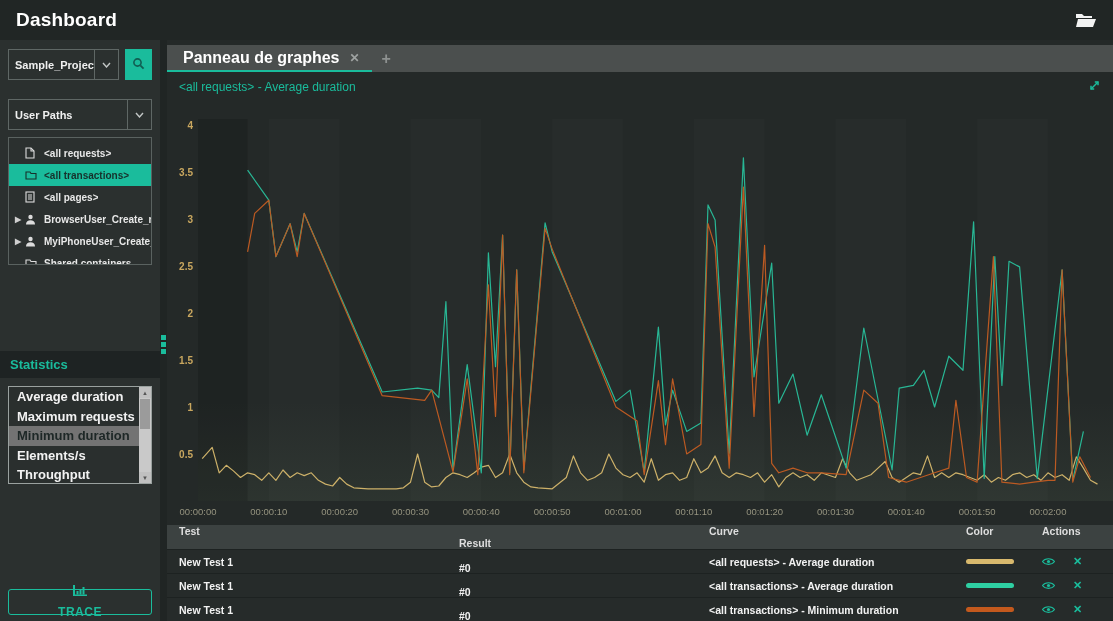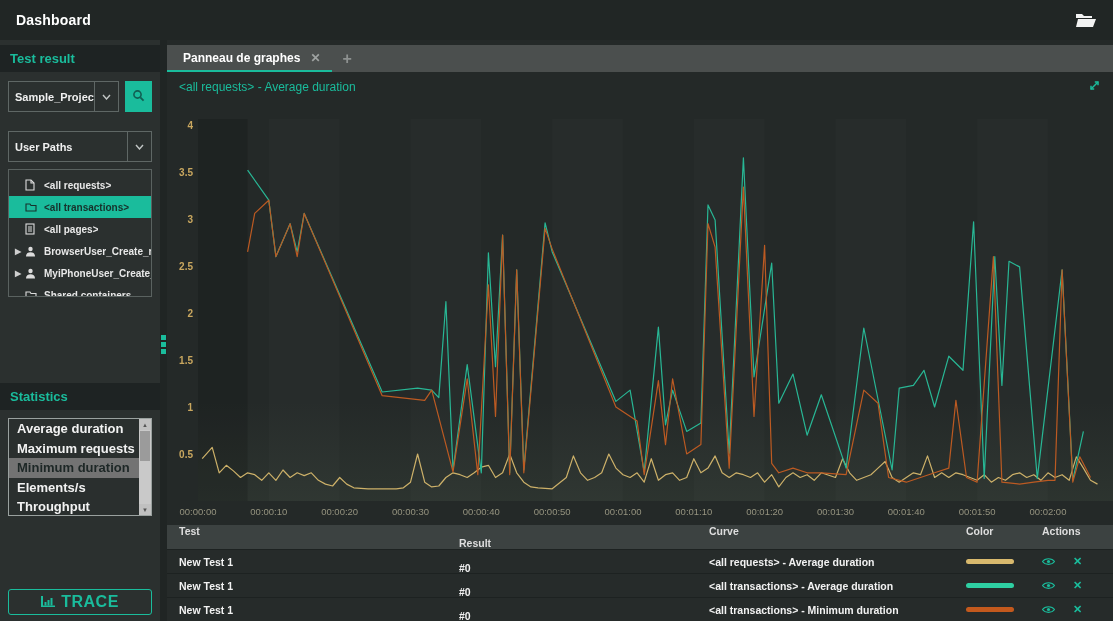--- a/index.html
+++ b/index.html
@@ -5,21 +5,21 @@
   * { box-sizing: border-box; }
   html,body { margin:0; padding:0; }
   body {
     width:1113px; height:621px; overflow:hidden;
     background:#262b2a; color:#e8e8e8;
     font-family:"Liberation Sans", sans-serif;
     -webkit-font-smoothing:antialiased;
   }
   
   .topbar { height:40px; background:#212625; display:flex; align-items:center; padding:0 16px; }
-  .topbar .title { font-size:14px; font-weight:bold; color:#ffffff; letter-spacing:.2px; }
+  .topbar .title { font-size:19px; font-weight:bold; color:#ffffff; letter-spacing:.2px; }
   .topbar .spacer { flex:1; }
   .topbar .folder { width:22px; height:18px; }
   
   .content { display:flex; height:581px; background:#2b302f; }
   .sidebar { width:160px; display:flex; flex-direction:column; background:#2b302f; }
   .splitter { width:7px; background:#202524; position:relative; }
   .splitter .dots { position:absolute; left:1px; top:295px; display:flex; flex-direction:column; gap:2px; }
   .splitter .dots i { width:5px; height:5px; background:#1abc9c; display:block; }
   .main { flex:1; display:flex; flex-direction:column; background:#242928; min-width:0; }
   
@@ -44,27 +44,27 @@
   .stats-list { height:100%; overflow:hidden; padding-right:12px; }
   .stat-item { height:19.5px; display:flex; align-items:center; padding-left:8px;
     font-size:13px; font-weight:bold; color:#f2f2f2; cursor:pointer; }
   .stat-item.selected { background:#737373; color:#1d2726; }
   .vscroll { position:absolute; top:0; right:0; width:12px; height:100%; background:#c9c9c9; display:flex; flex-direction:column; }
   .vscroll .arrow { height:11px; display:flex; align-items:center; justify-content:center; font-size:6px; color:#555; background:#c0c0c0; }
   .vscroll .track { flex:1; position:relative; }
   .vscroll .thumb { position:absolute; top:1px; left:1px; right:1px; height:30px; background:#9b9b9b; }
   .trace-row { margin-top:auto; padding:0 8px 6px 8px; }
   .trace-btn { width:100%; height:26px; background:transparent; border:1px solid #1abc9c; border-radius:3px;
-    color:#1abc9c; font-family:"Liberation Sans",sans-serif; font-size:16px; font-weight:bold;
-    display:flex; align-items:center; justify-content:center; gap:6px; cursor:pointer; letter-spacing:.5px; }
+    color:#1abc9c; font-family:"Liberation Sans",sans-serif; font-size:12px; font-weight:bold;
+    display:flex; align-items:center; justify-content:center; gap:6px; cursor:pointer; letter-spacing:.5px;flex-direction:column; }
   
   .tabbar { height:27px; margin-top:5px; background:#4b4f4e; display:flex; align-items:flex-end; }
   .tab { height:27px; display:flex; align-items:center; padding:0 12px 0 16px; gap:10px;
     border-bottom:2px solid #1abc9c; cursor:pointer; }
-  .tab .tab-label { font-size:12px; font-weight:bold; color:#ffffff; }
+  .tab .tab-label { font-size:16px; font-weight:bold; color:#ffffff; }
   .tab .tab-close { color:#9fa3a2; font-size:12px; font-weight:bold; cursor:pointer; }
   .tab-add { color:#8d9190; font-size:16px; font-weight:bold; padding:0 10px; cursor:pointer; align-self:center; }
   .chart-panel { height:453px; background:#242928; position:relative; }
   .chart-header { height:29px; display:flex; align-items:center; padding:0 12px; }
   .chart-title { color:#1abc9c; font-size:12px; }
   .chart-header .spacer { flex:1; }
   .chart-svg { display:block; }
   
   .curve-table { }
   .ct-head { height:24px; background:#3c4241; display:flex; }
@@ -88,21 +88,20 @@
     <svg width="22" height="18" viewBox="0 0 22 18">
       <path d="M1 3 h6 l2 2 h8 v2 h-16 z" fill="#f2f2f2"></path>
       <path d="M3 8 h18 l-3 8 h-17 z" fill="#f2f2f2"></path>
     </svg>
   </span>
 </div>
 
 <div class="content">
 
   <div class="sidebar">
-    <div class="sec-header">Test result</div>
     <div class="tr-controls">
       <div class="select">
         <span class="val">Sample_Project - N</span>
         <span class="chev">
           <svg width="9" height="6" viewBox="0 0 9 6">
               <polyline points="1,1 4.5,5 8,1" fill="none" stroke="#c2c6c5" stroke-width="1.4"></polyline>
             </svg>
         </span>
       </div>
       <button class="search-btn">

